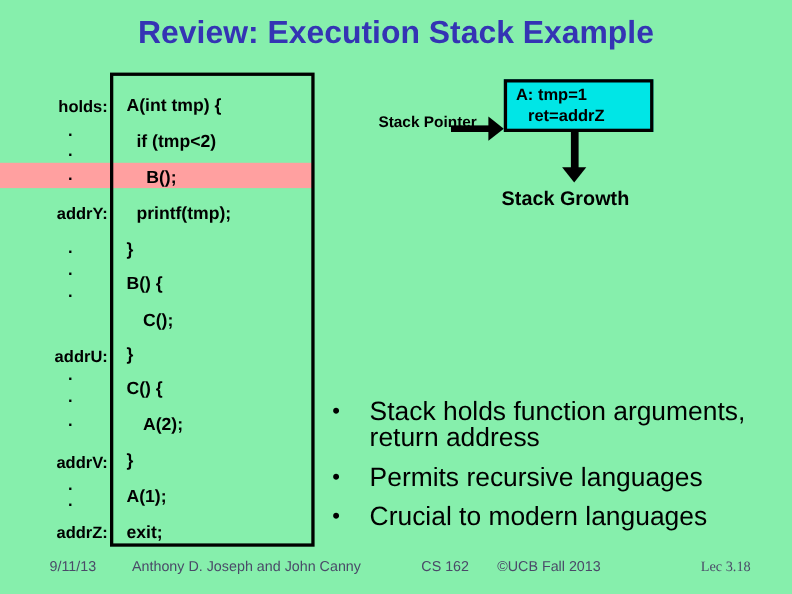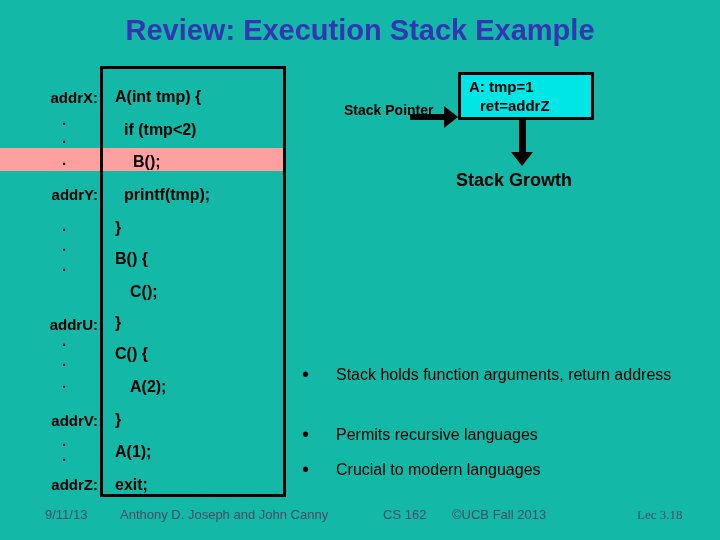--- a/index.html
+++ b/index.html
@@ -1,17 +1,17 @@
 <!DOCTYPE html>
 <html><head>
 <meta charset="utf-8">
 <style>
   html,body{margin:0;padding:0;}
   body{width:720px;height:540px;font-family:"Liberation Sans",sans-serif;}
-  .slide{position:relative;width:720px;height:540px;background:#14b8a6;overflow:hidden;}
+  .slide{position:relative;width:720px;height:540px;background:#86efac;overflow:hidden;}
 
   .title{position:absolute;left:0;top:14px;width:720px;text-align:center;
          font-size:29px;font-weight:bold;color:#3434b4;letter-spacing:0px;}
 
   
   .highlight-bar{position:absolute;left:0;top:148px;width:284px;height:23px;
                  background:#ffa0a0;z-index:0;}
 
   
   .code-box{position:absolute;left:100px;top:66px;width:186px;height:431px;
@@ -43,21 +43,21 @@
   .da-body{position:absolute;left:519px;top:120px;width:7px;height:33px;background:#000;}
   .da-head{position:absolute;left:511px;top:152px;width:0;height:0;
            border-top:14px solid #000;border-left:11px solid transparent;
            border-right:11px solid transparent;}
   .growth-label{position:absolute;left:456px;top:170px;font-size:18px;
                 font-weight:bold;color:#000;}
 
   
   .bullet{position:absolute;left:302px;width:378px;display:flex;color:#000;}
   .bullet .bdot{width:34px;font-size:20px;line-height:23px;flex:0 0 34px;}
-  .bullet .btext{font-size:16px;line-height:23px;}
+  .bullet .btext{font-size:24px;line-height:23px;}
   .b1{top:363px;}
   .b2{top:423px;}
   .b3{top:458px;}
 
   
   .footer-item{position:absolute;top:507px;font-size:13px;color:#4a4a68;}
   .f-date{left:45px;}
   .f-authors{left:120px;}
   .f-course{left:383px;text-align:center;}
   .f-copy{left:452px;}
@@ -67,21 +67,21 @@
 <body>
 
 <div class="slide">
 
   <div class="title">Review: Execution Stack Example</div>
 
   <div class="highlight-bar"></div>
 
   <div class="code-box"></div>
 
-  <span class="gutter g-label" style="top:89px">addrX:</span>
+  <span class="gutter g-label" style="top:89px">holds:</span>
   <span class="gutter g-dot" style="top:112px">.</span>
   <span class="gutter g-dot" style="top:130px">.</span>
   <span class="gutter g-dot" style="top:152px">.</span>
   <span class="gutter g-label" style="top:186px">addrY:</span>
   <span class="gutter g-dot" style="top:218px">.</span>
   <span class="gutter g-dot" style="top:238px">.</span>
   <span class="gutter g-dot" style="top:258px">.</span>
   <span class="gutter g-label" style="top:316px">addrU:</span>
   <span class="gutter g-dot" style="top:333px">.</span>
   <span class="gutter g-dot" style="top:353px">.</span>

